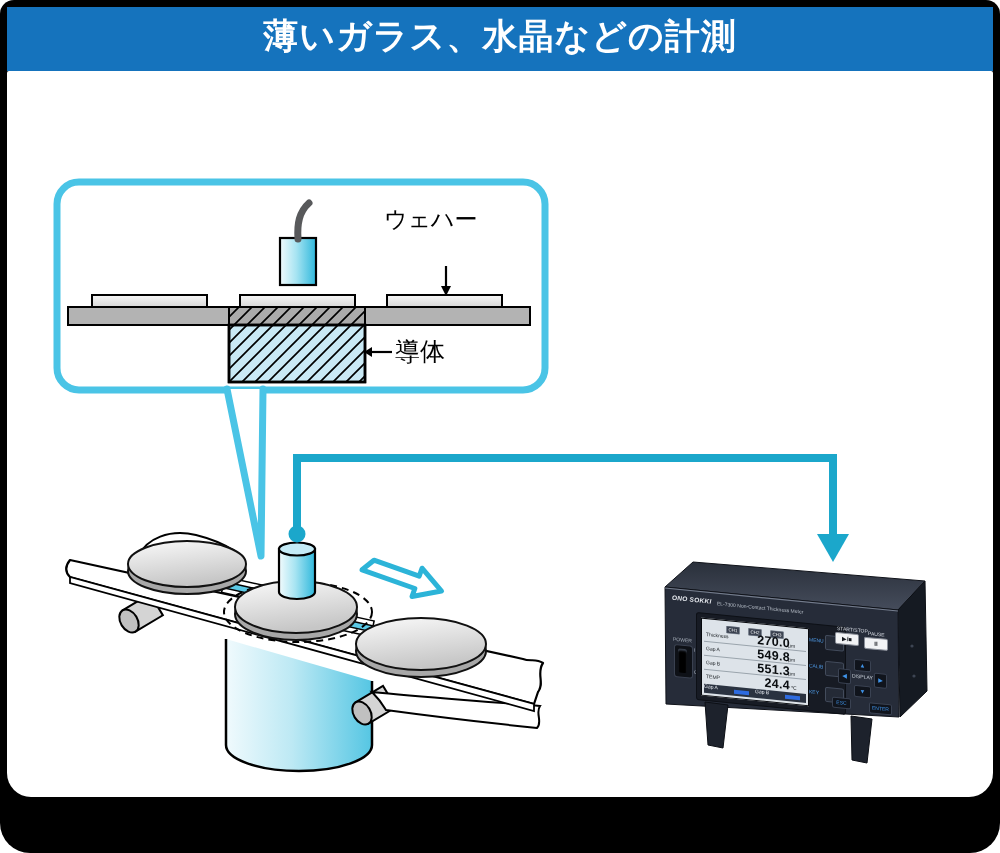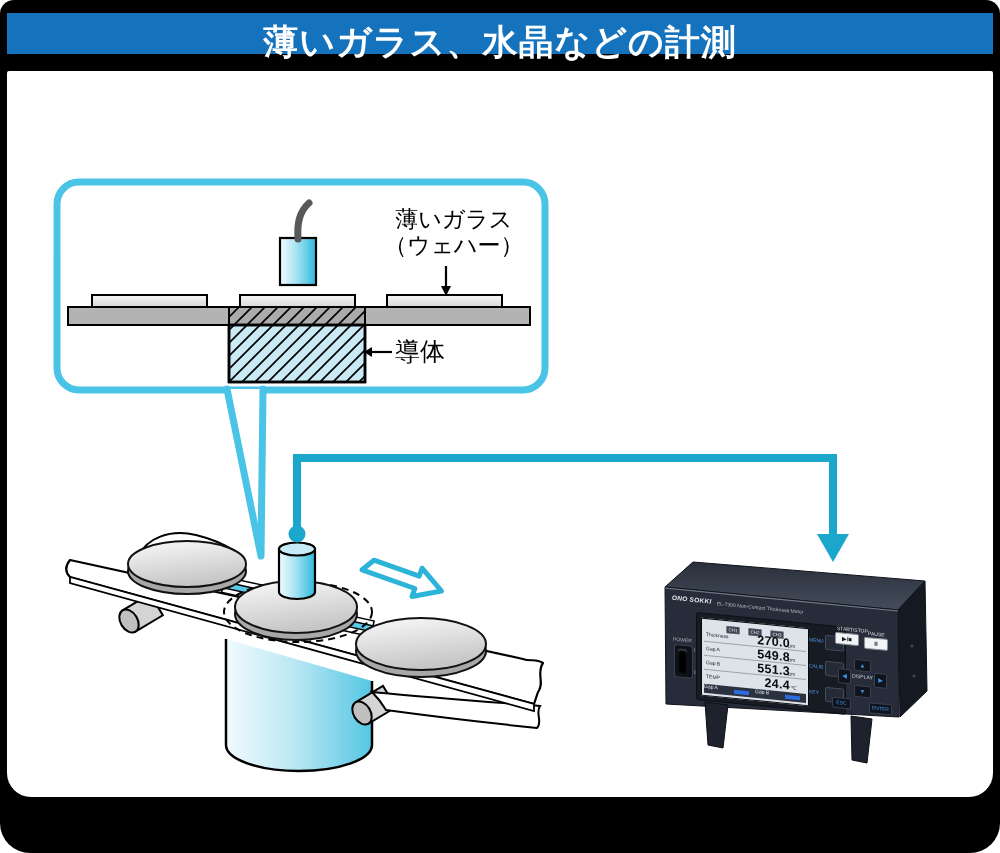--- a/index.html
+++ b/index.html
@@ -1,18 +1,18 @@
 <!DOCTYPE html>
 <html><head>
 <meta charset="utf-8">
 <style>
   html,body{margin:0;padding:0;background:#ffffff;}
   .poster{position:relative;width:1000px;height:853px;background:#000;border-radius:14px 14px 30px 30px;overflow:hidden;font-family:"Liberation Sans","DejaVu Sans",sans-serif;}
   .canvas{position:absolute;left:7px;right:7px;top:71px;bottom:56px;background:#fff;border-radius:2px 2px 24px 24px;}
-  .hdr{position:absolute;left:7px;right:7px;top:13px;height:41px;background:#1573BD;color:#fff;
+  .hdr{position:absolute;left:7px;right:7px;top:7px;height:64px;background:#1573BD;color:#fff;
        font-size:35px;font-weight:bold;text-align:center;line-height:57px;letter-spacing:1px;}
   .scene{position:absolute;left:0;top:0;width:1000px;height:853px;z-index:2;}
   .lbl{position:absolute;z-index:3;color:#000;line-height:1.15;text-align:right;}
   .lbl-glass{left:384px;top:206px;font-size:23px;text-align:center;}
   .lbl-cond{left:395px;top:337px;font-size:25px;}
   
   .inst{position:absolute;left:665px;top:587px;width:234px;height:118px;z-index:4;
         transform:skewY(5.65deg);transform-origin:0 0;}
   .micro{position:absolute;font-size:10px;transform:scale(.5);transform-origin:0 0;line-height:1;white-space:nowrap;}
   .brand{position:absolute;left:7px;top:6px;font-size:13px;color:#e8ebf0;font-weight:bold;font-style:italic;transform:scale(.5);transform-origin:0 0;letter-spacing:.5px;}
@@ -180,22 +180,21 @@
       <polygon points="665,587 898,610 899,717 666,704" fill="#262C39" stroke="#10131A" stroke-width="1"></polygon>
       <line x1="665" y1="588" x2="898" y2="611" stroke="#8891A2" stroke-width="1.2" opacity="0.8"></line>
       <polygon points="705,702 728,705 723,748 708,745" fill="#1D222C" stroke="#0C0F15" stroke-width="1"></polygon>
       <polygon points="851,716 872,719 867,763 852,760" fill="#1D222C" stroke="#0C0F15" stroke-width="1"></polygon>
       <circle cx="912" cy="646" r="1.6" fill="#3D4553"></circle>
       <circle cx="914" cy="676" r="1.6" fill="#3D4553"></circle>
     </g>
   </svg>
 
   <div class="lbl lbl-glass">
-    <div>薄いガラス</div>
-    <div>（ウェハー）</div>
+    <div>ウェハー</div>
   </div>
   <div class="lbl lbl-cond">導体</div>
 
   <div class="inst">
     <span class="brand">ONO SOKKI</span>
     <span class="micro model">EL-7300 Non-Contact Thickness Meter</span>
 
     <span class="micro pmark" style="left:8px;top:49px;">POWER</span>
     <div class="power">
         <div class="rocker"></div>

